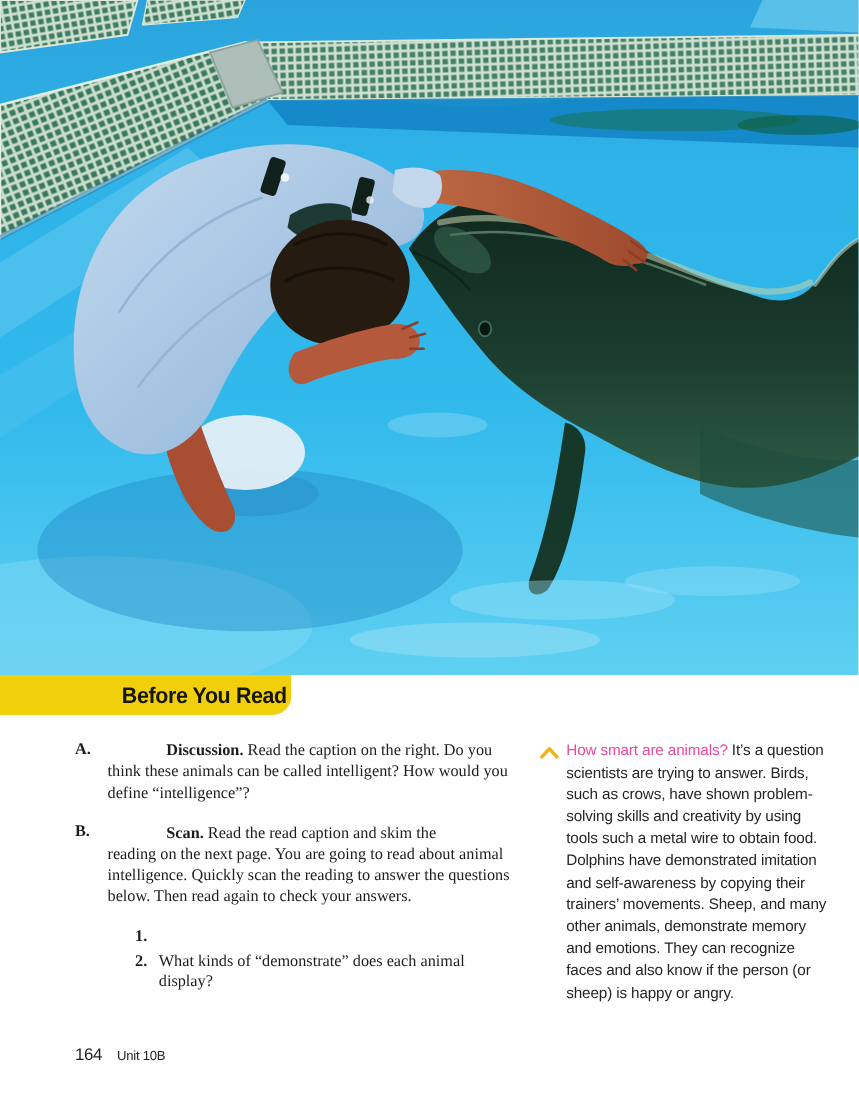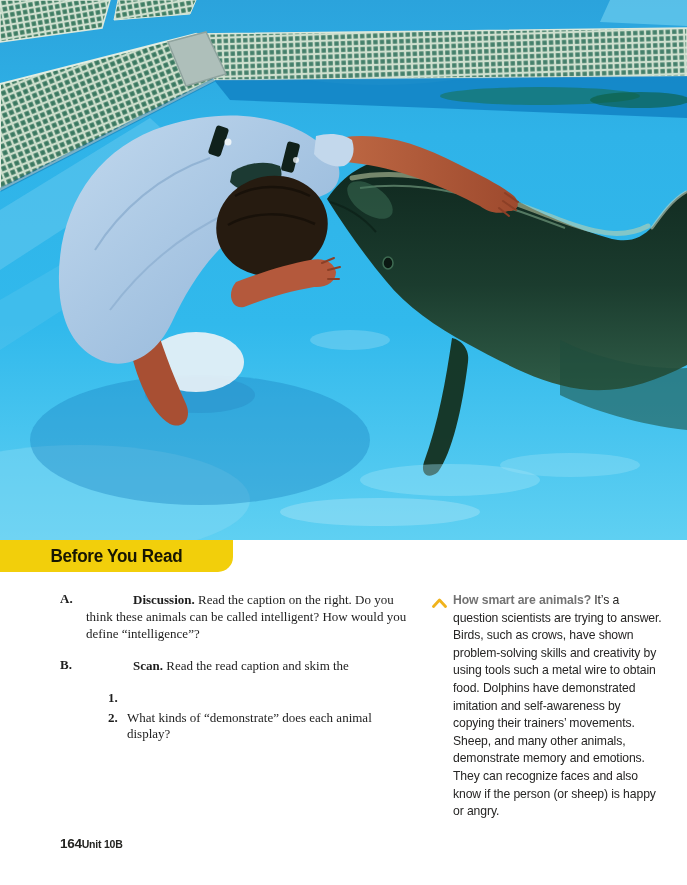--- a/index.html
+++ b/index.html
@@ -6,21 +6,21 @@
   .page{
     position:relative; width:687px; height:885px; background:#ffffff;
     font-family:"Liberation Serif", serif; overflow:hidden;
   }
   
   .photo-wrap{position:absolute;top:0;left:0;width:687px;height:540px;}
   
   .banner{
     position:absolute; top:540px; left:0; width:233px; height:32px;
     background:#F2CF0B; border-radius:0 0 15px 0;
-    display:flex; align-items:center; justify-content:center;
+    display:flex; align-items:center; justify-content:flex-end;
   }
   .banner-title{
     font-family:"Liberation Sans", sans-serif; font-weight:bold;
     font-size:18px; color:#171602; letter-spacing:-0.3px; transform:scaleX(.95);
     white-space:nowrap;
   }
   
   .left-col{position:absolute; top:591px; left:60px; width:358px; color:#1d1d1d;}
   .section{display:flex; margin-bottom:15px;}
   .sec-label{width:26px; font-weight:bold; font-size:13px; flex:0 0 26px;}
@@ -32,29 +32,29 @@
 
   .right-col{
     position:absolute; top:592px; left:432px; width:233px;
     font-family:"Liberation Sans", sans-serif;
   }
   .caption-marker{position:absolute; left:0; top:3px;}
   .caption-text{
     margin-left:21px; font-size:12.2px; line-height:17.6px; color:#262524;
     letter-spacing:-0.1px;
   }
-  .caption-lead{font-weight:bold; color:#737373;}
+  .caption-lead{font-weight:normal; color:#ec4899;}
   
   .footer{
     position:absolute; left:60px; top:836px;
-    font-family:"Liberation Sans", sans-serif; font-weight:bold; color:#232320;
+    font-family:"Liberation Sans", sans-serif; font-weight:normal; color:#232320;
     display:flex; align-items:baseline;
   }
   .page-num{font-size:13.5px; letter-spacing:-0.3px;}
-  .unit-label{font-size:10.5px; letter-spacing:-0.2px;}
+  .unit-label{font-size:10.5px; margin-left:12px; letter-spacing:-0.2px;}
 </style>
 </head>
 <body>
 
 <div class="page">
 
   <div class="photo-wrap">
     <svg width="687" height="540" viewBox="0 0 687 540">
       <defs>
         <linearGradient id="water" x1="0" y1="0" x2="0" y2="1">
@@ -157,20 +157,21 @@
         <span class="lead">Discussion.</span>
         <span>Read the caption on the right. Do you think these animals can be called intelligent? How would you define “intelligence”?</span>
       </div>
     </div>
 
     <div class="section">
       <div class="sec-label">B.</div>
       <div class="sec-text">
         <span class="lead">Scan.</span>
         <span>Read the read caption and skim the</span><br>
+        <span>reading on the next page. You are going to read about animal intelligence. Quickly scan the reading to answer the questions below. Then read again to check your answers.</span>
         <div class="questions">
           <div class="q-row">
             <div class="q-num">1.</div>
           </div>
           <div class="q-row">
             <div class="q-num">2.</div>
             <div>What kinds of “demonstrate” does each animal display?</div>
           </div>
         </div>
       </div>

